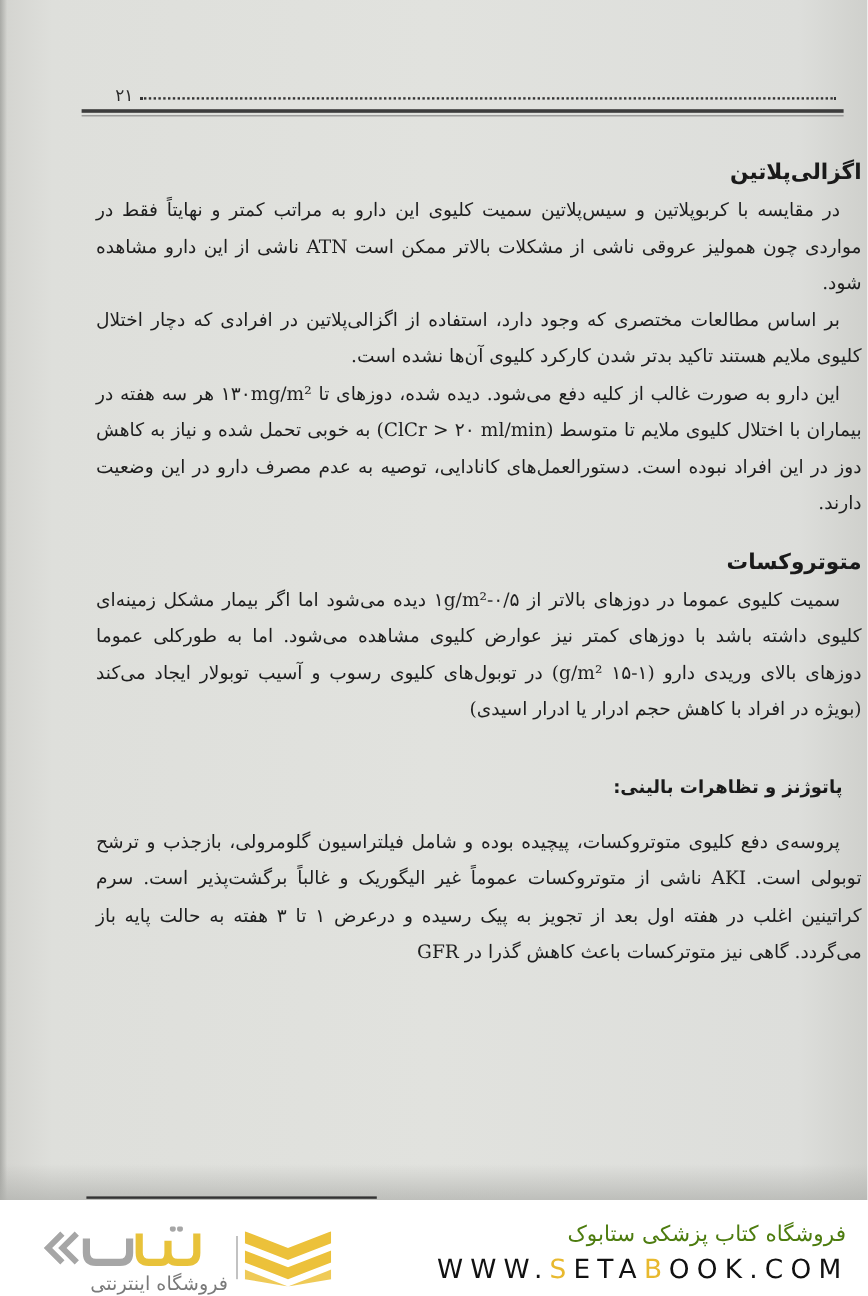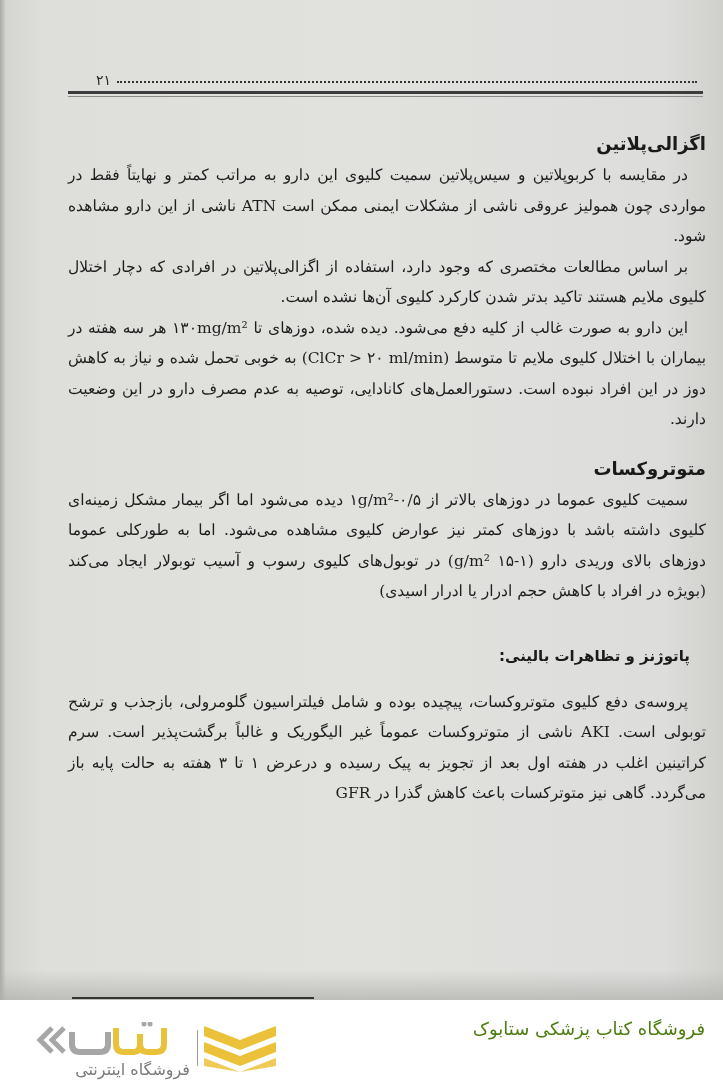--- a/index.html
+++ b/index.html
@@ -31,21 +31,21 @@
     flex: 1; border-bottom: 2px dotted #333; margin: 0 6px 5px 6px; height: 1px;
   }
   .running-head .pageno { font-size: 14px; white-space: nowrap; margin-left: 28px; }
   .head-rule-thick {
     position: absolute; left: 68px; right: 20px; top: 91px; height: 3px; background: #3c3c3c;
   }
   .head-rule-thin {
     position: absolute; left: 68px; right: 20px; top: 96px; height: 1px; background: #8a8a8a;
   }
   .content {
-    position: absolute; left: 68px; width: 638px; top: 128px;
+    position: absolute; left: 80px; width: 638px; top: 128px;
     direction: rtl; text-align: justify; color: #1e1e1e;
   }
   h2.section {
     margin: 0; font-family: "DejaVu Sans", sans-serif; font-weight: bold;
     font-size: 18px; color: #1a1a1a; line-height: 32px;
   }
   h3.subsection {
     margin: 16px; font-family: "DejaVu Sans", sans-serif; font-weight: bold;
     font-size: 15px; color: #1a1a1a; line-height: 30px;
   }
@@ -86,21 +86,21 @@
 
   <div class="running-head">
     <span class="dots"></span>
     <span class="pageno">۲۱</span>
   </div>
   <div class="head-rule-thick"></div>
   <div class="head-rule-thin"></div>
 
   <div class="content">
     <h2 class="section">اگزالی‌پلاتین</h2>
-    <p class="para">در مقایسه با کربوپلاتین و سیس‌پلاتین سمیت کلیوی این دارو به مراتب کمتر و نهایتاً فقط در مواردی چون همولیز عروقی ناشی از مشکلات ایمنی ممکن است ATN ناشی از این دارو مشاهده شود.</p>
+    <p class="para">در مقایسه با کربوپلاتین و سیس‌پلاتین سمیت کلیوی این دارو به مراتب کمتر و نهایتاً فقط در مواردی چون همولیز عروقی ناشی از مشکلات بالاتر ممکن است ATN ناشی از این دارو مشاهده شود.</p>
     <p class="para">بر اساس مطالعات مختصری که وجود دارد، استفاده از اگزالی‌پلاتین در افرادی که دچار اختلال کلیوی ملایم هستند تاکید بدتر شدن کارکرد کلیوی آن‌ها نشده است.</p>
     <p class="para">این دارو به صورت غالب از کلیه دفع می‌شود. دیده شده، دوزهای تا ۱۳۰mg/m² هر سه هفته در بیماران با اختلال کلیوی ملایم تا متوسط (ClCr &gt; ۲۰ ml/min) به خوبی تحمل شده و نیاز به کاهش دوز در این افراد نبوده است. دستورالعمل‌های کانادایی، توصیه به عدم مصرف دارو در این وضعیت دارند.</p>
 
     <div class="gap-md"></div>
     <h2 class="section">متوتروکسات</h2>
     <p class="para">سمیت کلیوی عموما در دوزهای بالاتر از ۰/۵-۱g/m² دیده می‌شود اما اگر بیمار مشکل زمینه‌ای کلیوی داشته باشد با دوزهای کمتر نیز عوارض کلیوی مشاهده می‌شود. اما به طورکلی عموما دوزهای بالای وریدی دارو (۱-۱۵ g/m²) در توبول‌های کلیوی رسوب و آسیب توبولار ایجاد می‌کند (بویژه در افراد با کاهش حجم ادرار یا ادرار اسیدی)</p>
 
     <div class="gap-md"></div>
     <h3 class="subsection">پاتوژنز و تظاهرات بالینی:</h3>
     <p class="para">پروسه‌ی دفع کلیوی متوتروکسات، پیچیده بوده و شامل فیلتراسیون گلومرولی، بازجذب و ترشح توبولی است. AKI ناشی از متوتروکسات عموماً غیر الیگوریک و غالباً برگشت‌پذیر است. سرم کراتینین اغلب در هفته اول بعد از تجویز به پیک رسیده و درعرض ۱ تا ۳ هفته به حالت پایه باز می‌گردد. گاهی نیز متوترکسات باعث کاهش گذرا در GFR</p>
@@ -124,13 +124,16 @@
   </svg>
   <div class="logo-tag">فروشگاه اینترنتی کتاب</div>
   <div class="logo-divider"></div>
   <svg class="logo-chevron" viewBox="0 0 72 46">
     <polygon points="0,0 36,14 72,0 72,10 36,24 0,10" fill="#ecc13a"></polygon>
     <polygon points="0,16 36,30 72,16 72,26 36,40 0,26" fill="#ecc13a"></polygon>
     <polygon points="0,32 36,46 72,32 72,40 36,46 0,40" fill="#ecc13a" opacity="0.85"></polygon>
   </svg>
 
   <div class="store-name">فروشگاه کتاب پزشکی ستابوک</div>
+  <div class="store-url">
+    <span>WWW.</span><span class="hl">S</span><span>ETA</span><span class="hl">B</span><span>OOK.COM</span>
+  </div>
 </div>
 
 </body></html>

